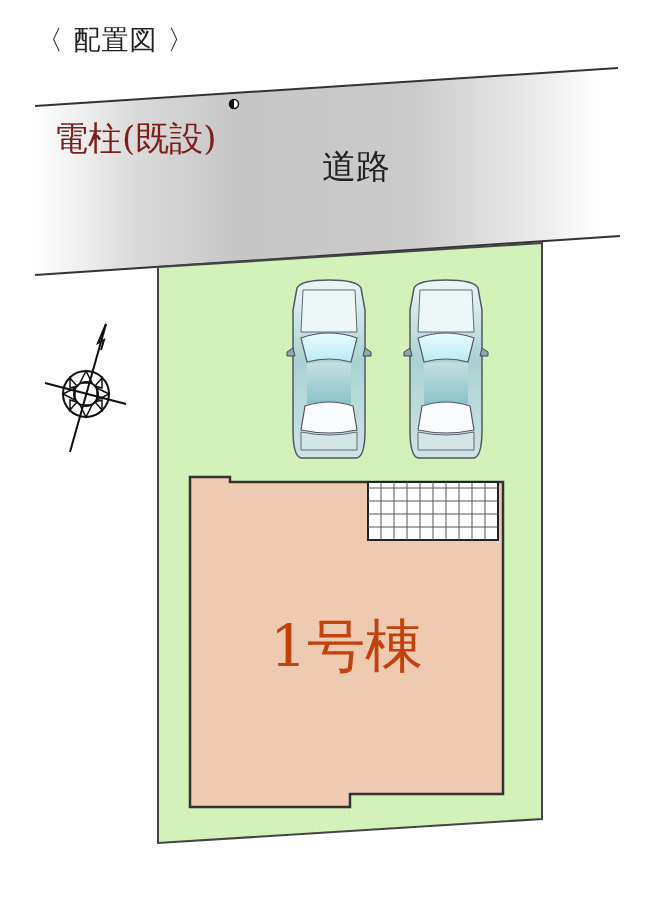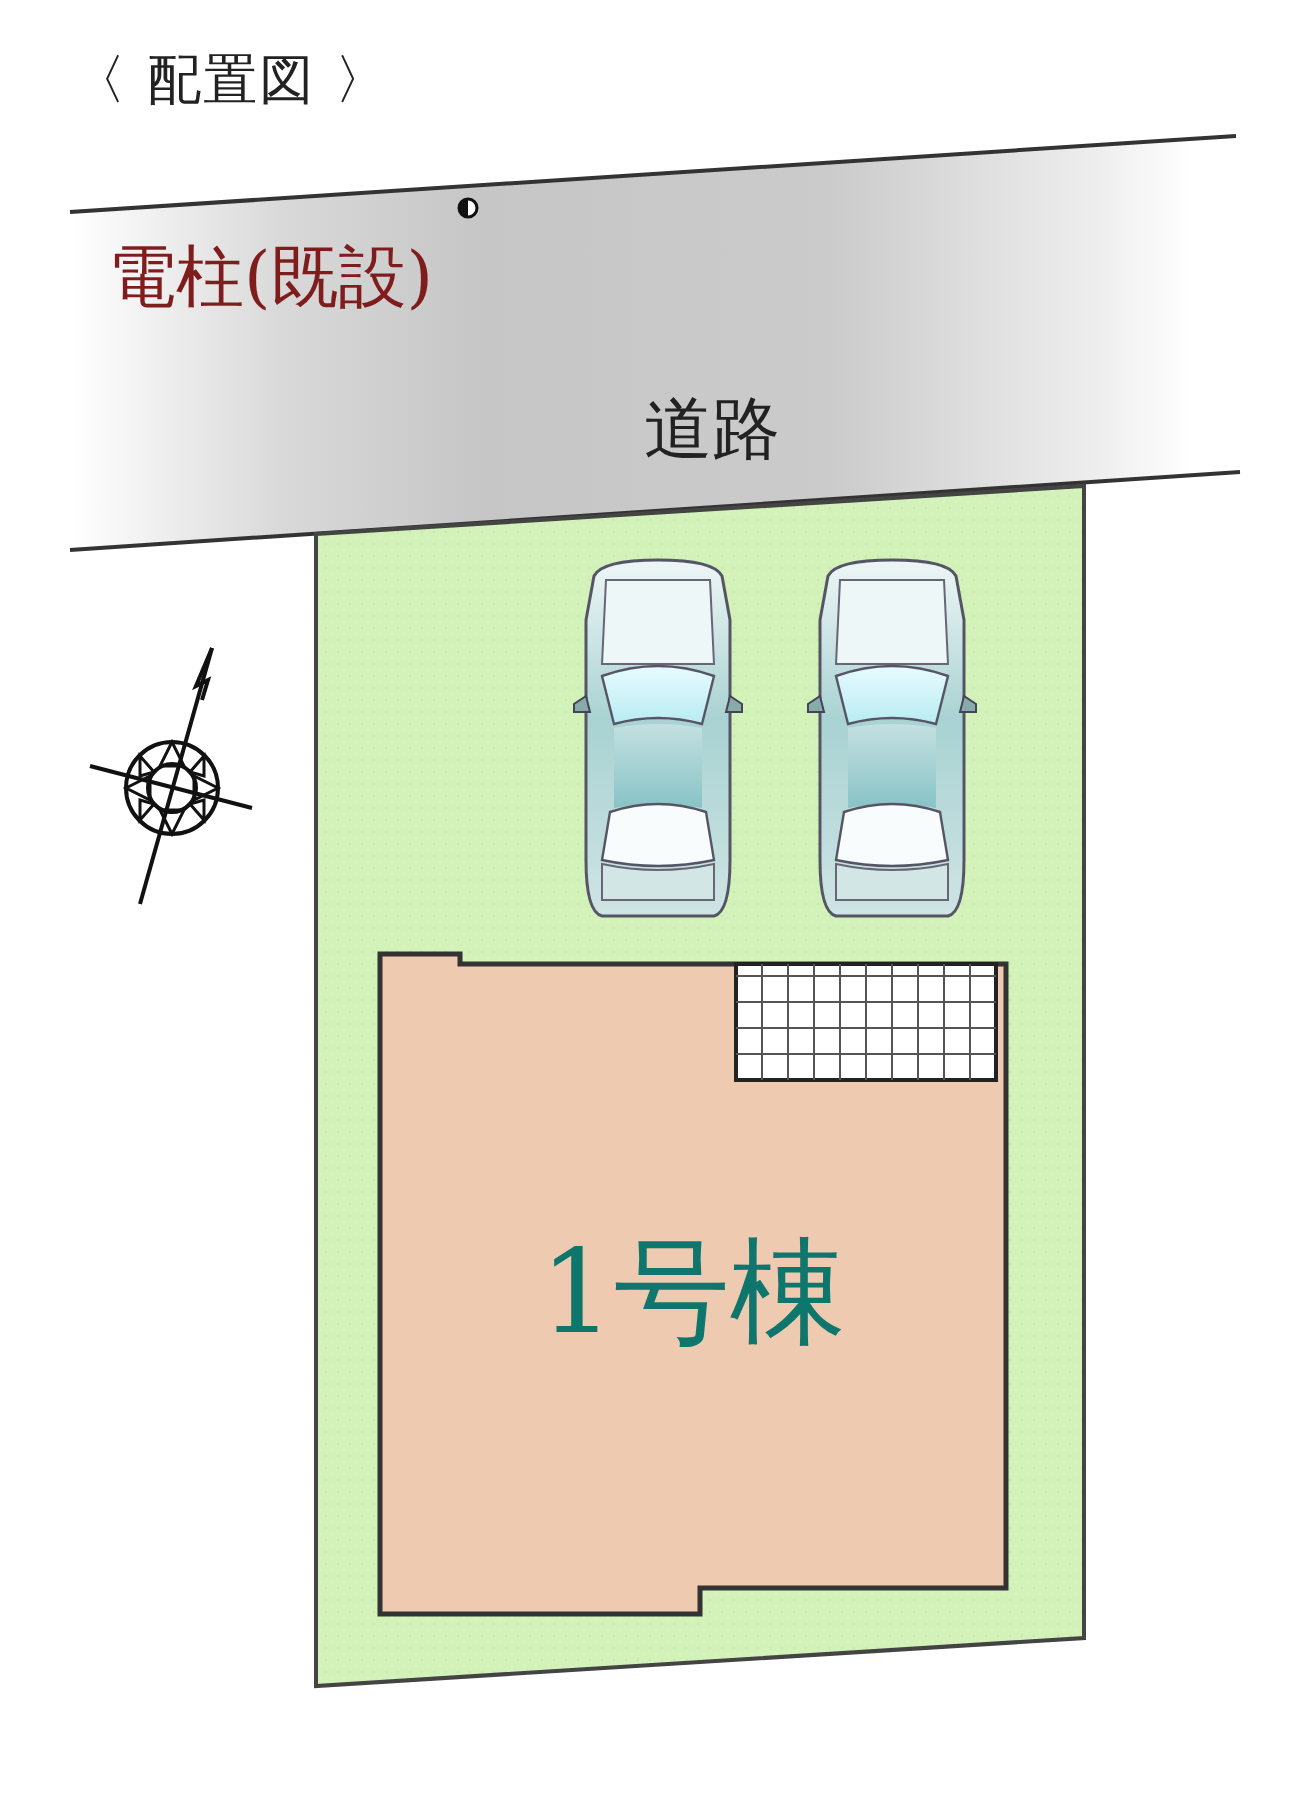--- a/index.html
+++ b/index.html
@@ -2,22 +2,22 @@
 <html><head>
 <meta charset="utf-8">
 <style>
   html, body { margin: 0; padding: 0; background: #ffffff; }
   body { width: 650px; height: 900px; position: relative; overflow: hidden;
          font-family: "DejaVu Serif", "Liberation Serif", serif; }
   .abs { position: absolute; }
   #title { left: 36px; top: 22px; font-size: 27px; color: #222; letter-spacing: 1px;
            font-family: "DejaVu Sans", "Liberation Sans", sans-serif; font-weight: normal; white-space: nowrap; }
   #pole-label { left: 54px; top: 116px; font-size: 34px; color: #7f1d1d; white-space: nowrap; }
-  #road-label { left: 322px; top: 144px; font-size: 34px; color: #222; white-space: nowrap; margin-top: 48px; }
-  #house-label { left: 270px; top: 608px; font-size: 58px; color: #0f766e; white-space: nowrap; }
+  #road-label { left: 322px; top: 144px; font-size: 34px; color: #222; white-space: nowrap; }
+  #house-label { left: 270px; top: 608px; font-size: 58px; color: #c2410c; white-space: nowrap; }
   svg.map { position: absolute; left: 0; top: 0; }
 </style>
 </head>
 <body>
 
 <svg class="map" width="650" height="900" viewBox="0 0 650 900">
   <defs>
     <linearGradient id="roadGrad" x1="0" y1="0" x2="1" y2="0">
       <stop offset="0" stop-color="#ffffff"></stop>
       <stop offset="0.18" stop-color="#d9d9d9"></stop>

